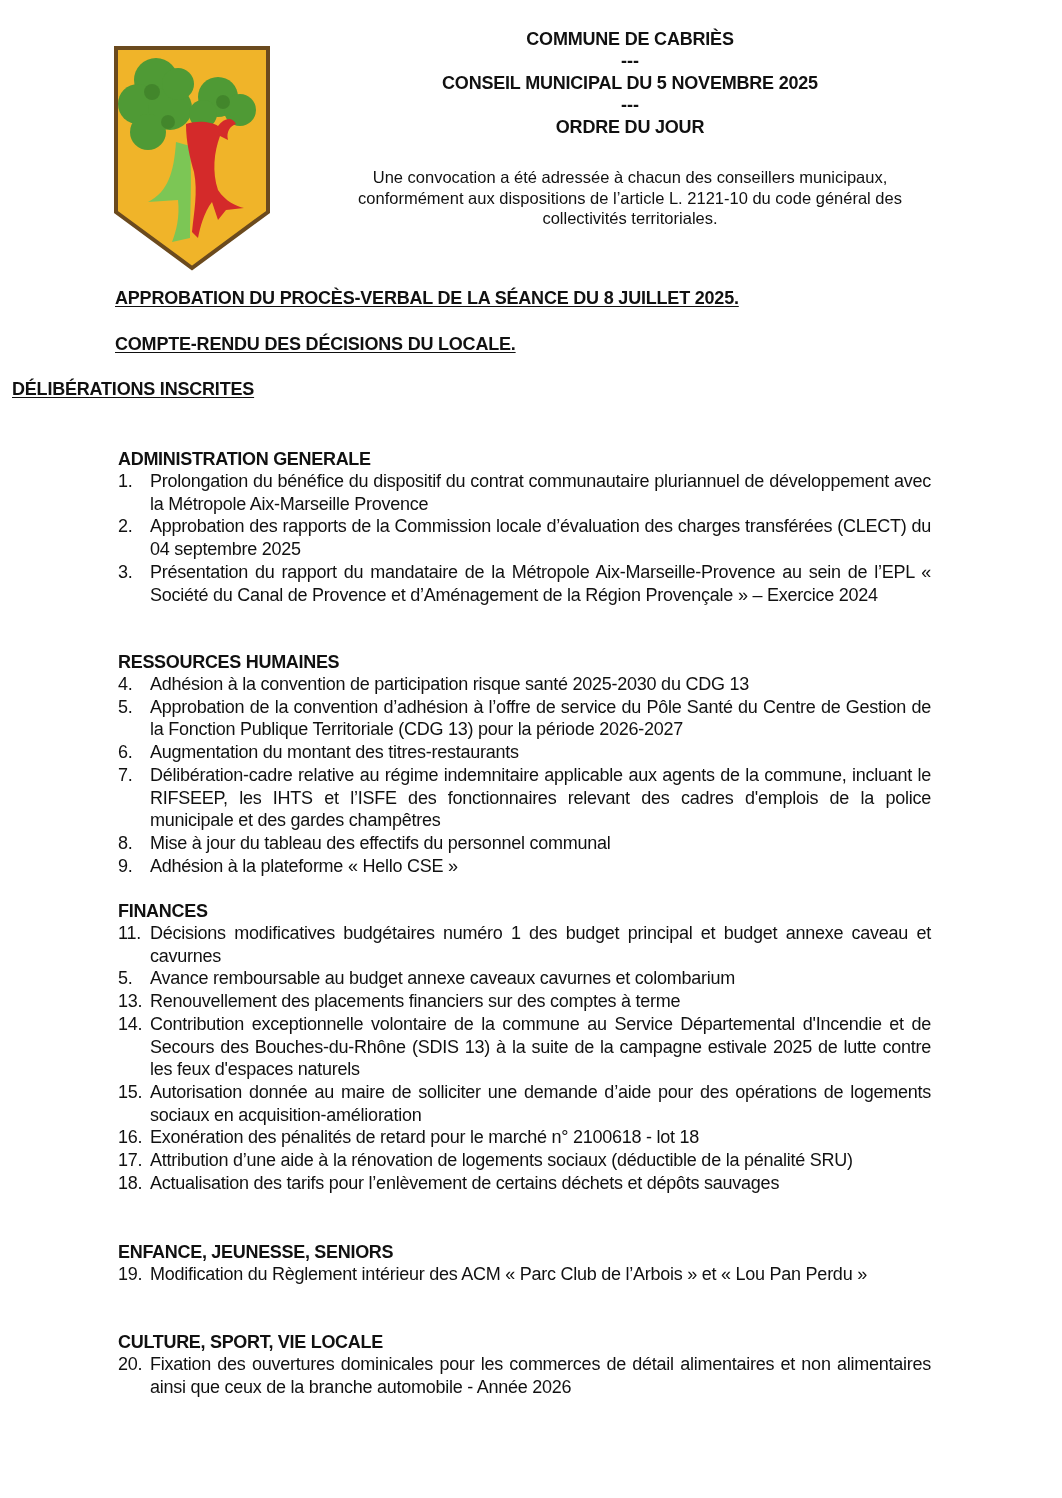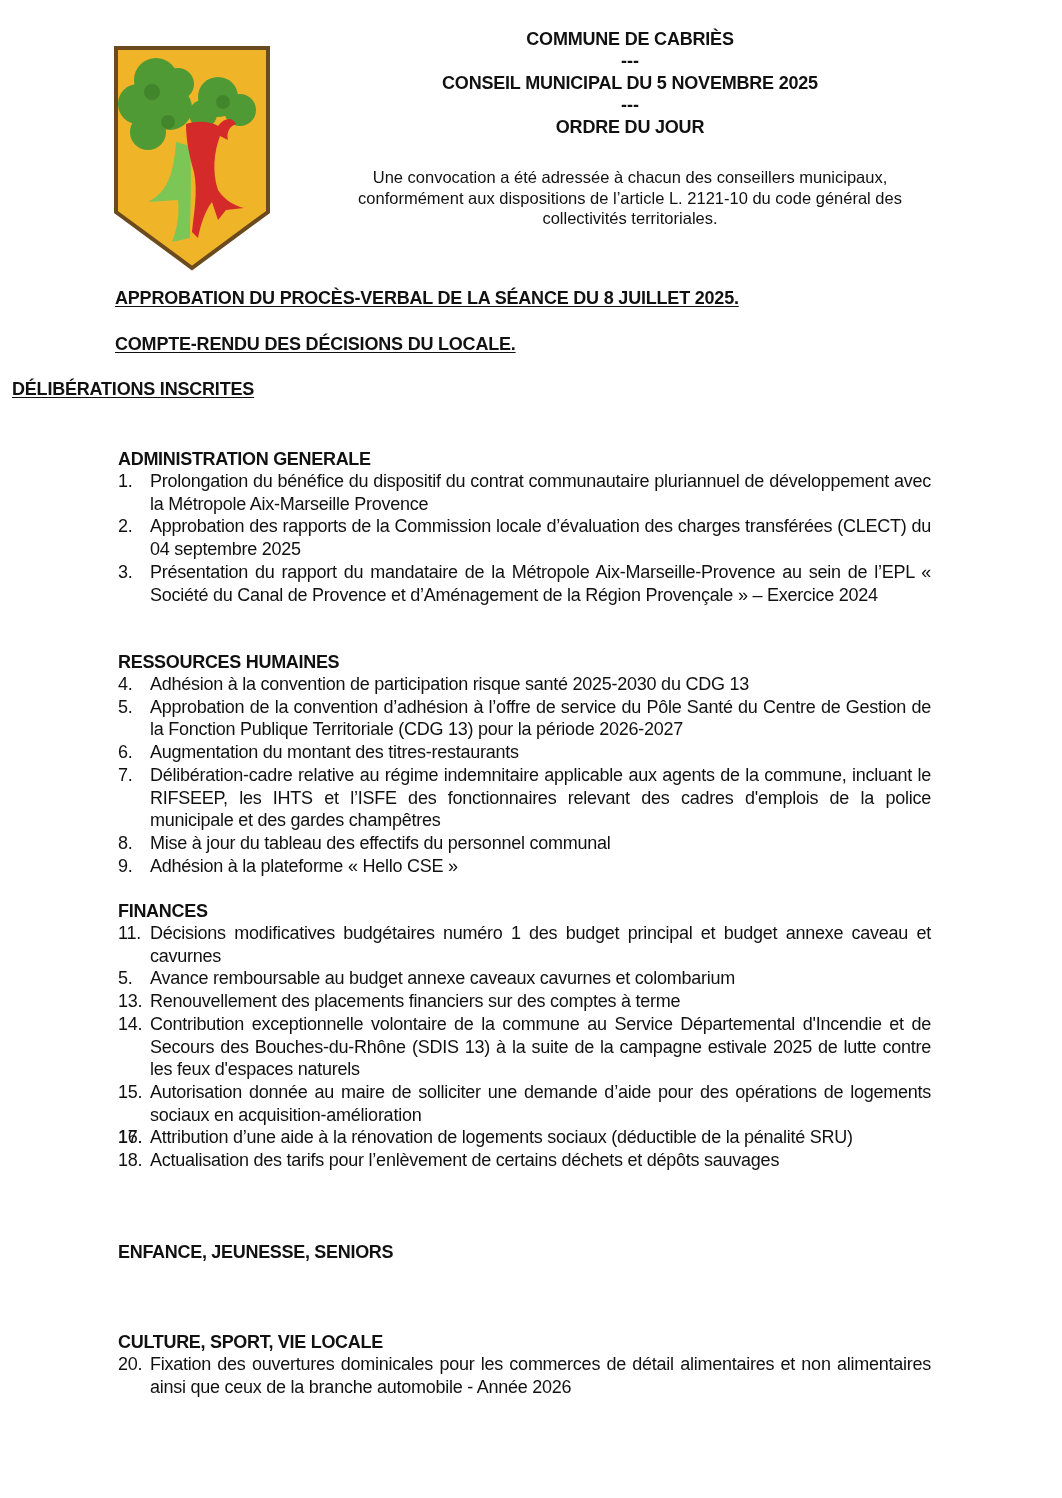--- a/index.html
+++ b/index.html
@@ -90,28 +90,31 @@
 </div>
 
 <div class="section" style="top:900px;">
   <div class="sec-title">FINANCES</div>
   <ol class="agenda">
     <li><span class="num">11.</span><span>Décisions modificatives budgétaires numéro 1 des budget principal et budget annexe caveau et cavurnes</span></li>
     <li><span class="num">5.</span><span>Avance remboursable au budget annexe caveaux cavurnes et colombarium</span></li>
     <li><span class="num">13.</span><span>Renouvellement des placements financiers sur des comptes à terme</span></li>
     <li><span class="num">14.</span><span>Contribution exceptionnelle volontaire de la commune au Service Départemental d'Incendie et de Secours des Bouches-du-Rhône (SDIS 13) à la suite de la campagne estivale 2025 de lutte contre les feux d'espaces naturels</span></li>
     <li><span class="num">15.</span><span>Autorisation donnée au maire de solliciter une demande d’aide pour des opérations de logements sociaux en acquisition-amélioration</span></li>
-    <li><span class="num">16.</span></li>
+    <li><span class="num">16.</span><span>Exonération des pénalités de retard pour le marché n° 2100618 - lot 18</span></li>
     <li><span class="num">17.</span><span>Attribution d’une aide à la rénovation de logements sociaux (déductible de la pénalité SRU)</span></li>
     <li><span class="num">18.</span><span>Actualisation des tarifs pour l’enlèvement de certains déchets et dépôts sauvages</span></li>
   </ol>
 </div>
 
 <div class="section" style="top:1241px;">
   <div class="sec-title">ENFANCE, JEUNESSE, SENIORS</div>
+  <ol class="agenda">
+    <li><span class="num">19.</span><span>Modification du Règlement intérieur des ACM « Parc Club de l’Arbois » et « Lou Pan Perdu »</span></li>
+  </ol>
 </div>
 
 <div class="section" style="top:1331px;">
   <div class="sec-title">CULTURE, SPORT, VIE LOCALE</div>
   <ol class="agenda">
     <li><span class="num">20.</span><span>Fixation des ouvertures dominicales pour les commerces de détail alimentaires et non alimentaires ainsi que ceux de la branche automobile - Année 2026</span></li>
   </ol>
 </div>
 
 </body></html>

